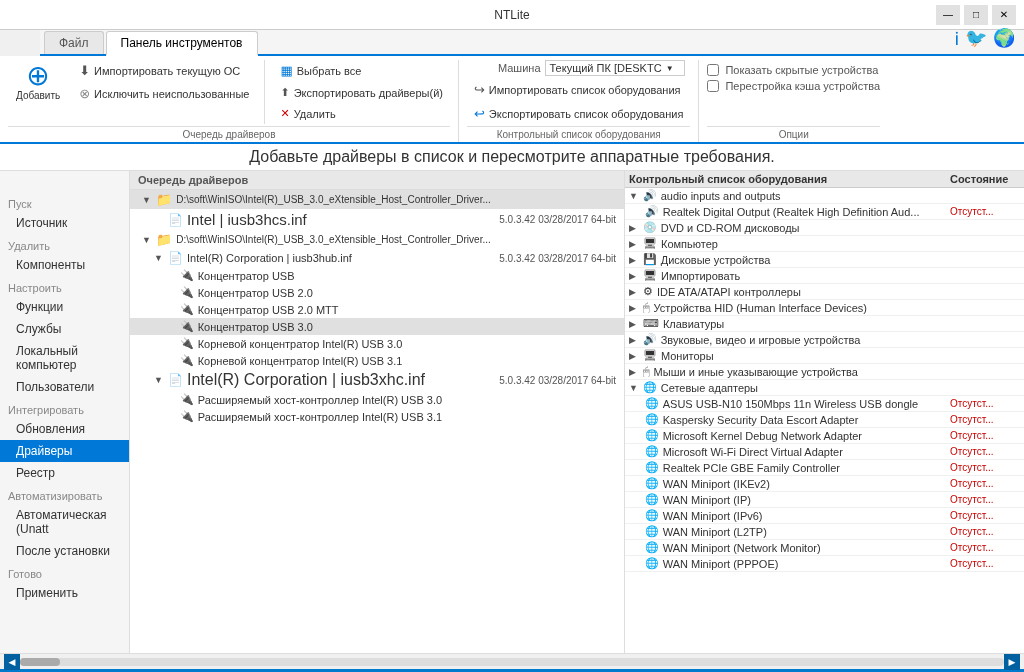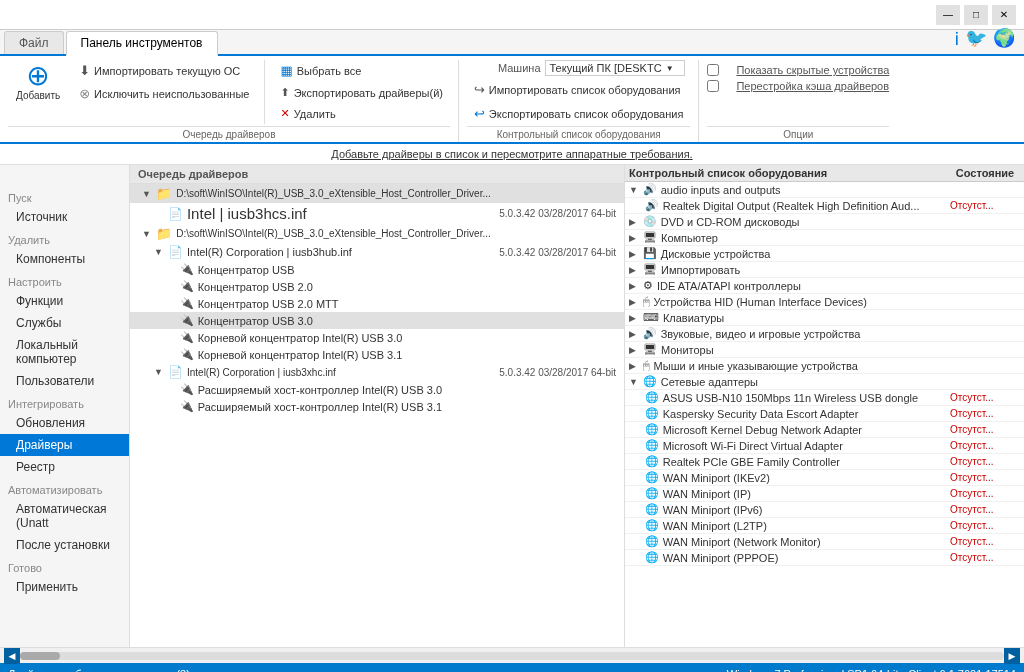--- a/index.html
+++ b/index.html
@@ -5,26 +5,26 @@
     * { margin: 0; padding: 0; box-sizing: border-box; }
     body { font-family: 'Segoe UI', Tahoma, sans-serif; font-size: 12px; background: #f0f0f0; color: #333; overflow: hidden; width: 1024px; height: 672px; }
 
     
     .title-bar { background: #fff; height: 30px; display: flex; align-items: center; justify-content: space-between; border-bottom: 1px solid #ccc; padding: 0 8px; }
     .title-bar-title { flex: 1; text-align: center; font-size: 12px; color: #333; }
     .title-bar-controls { display: flex; gap: 4px; }
     .title-bar-btn { width: 24px; height: 20px; border: none; background: #e1e1e1; cursor: pointer; font-size: 10px; display: flex; align-items: center; justify-content: center; }
 
     
-    .tab-bar { background: #f5f5f5; height: 26px; display: flex; align-items: flex-end; border-bottom: 2px solid #0078d7; padding-left: 4px; }
+    .tab-bar { background: #f5f5f5; height: 26px; display: flex; align-items: flex-end; border-bottom: 2px solid #0078d7; padding-left: 4px; margin-left: 40px; }
     .tab { padding: 4px 14px; border: 1px solid #ccc; border-bottom: none; background: #e8e8e8; cursor: pointer; font-size: 12px; margin-right: 2px; border-radius: 3px 3px 0 0; color: #555; }
     .tab.active { background: #fff; border-bottom: 2px solid #fff; margin-bottom: -2px; color: #000; font-weight: 500; }
 
     
-    .message-bar { background: #fff; border-bottom: 1px solid #ddd; text-align: center; padding: 4px; font-size: 11px; color: #333; text-decoration: underline; }
+    .message-bar { background: #fff; border-bottom: 1px solid #ddd; text-align: center; padding: 4px; font-size: 16px; color: #333; }
 
     
     .sidebar { width: 130px; background: #f5f5f5; border-right: 1px solid #ddd; padding: 4px 0; flex-shrink: 0; }
     .sidebar-item { padding: 4px 8px 4px 16px; font-size: 12px; cursor: pointer; color: #333; }
     .sidebar-item.active { background: #0078d7; color: #fff; font-weight: 500; }
 
     
     .content-area { flex: 1; display: flex; overflow: hidden; }
 
     
@@ -59,34 +59,35 @@
     .scrollbar-thumb { width: 40px; height: 8px; background: #aaa; border-radius: 4px; }
 
     .ribbon-main { background: #fff; border-bottom: 2px solid #0078d7; }
 
     .btn-add { display: flex; flex-direction: column; align-items: center; padding: 2px 8px; cursor: pointer; min-width: 55px; }
     .btn-add-icon { font-size: 28px; color: #0078d7; line-height: 1; }
 
     .small-btns { display: flex; flex-direction: column; gap: 2px; }
     .small-btn { display: flex; align-items: center; gap: 4px; padding: 2px 6px; cursor: pointer; border: 1px solid transparent; font-size: 11px; border-radius: 2px; white-space: nowrap; }
     .machine-dropdown { border: 1px solid #ccc; background: #fff; padding: 1px 4px; font-size: 11px; display: flex; align-items: center; gap: 4px; cursor: pointer; min-width: 140px; }
-    .checkbox-row { display: flex; align-items: center; gap: 17px; font-size: 11px; color: #555; text-decoration: underline; }
+    .checkbox-row { display: flex; align-items: center; gap: 6px; font-size: 11px; color: #555; }
     input[type="checkbox"] { width: 12px; height: 12px; }
 
     .top-icons { display: flex; gap: 6px; align-items: center; }
     .top-icon { font-size: 18px; cursor: pointer; }
     .top-icon-blue { color: #0078d7; }
     .top-icon-twitter { color: #1da1f2; }
     .top-icon-green { color: #00aa00; }
   </style>
 </head>
 <body>
 
 <div class="title-bar">
   <div style="width:80px"></div>
+  <div class="title-bar-title">NTLite</div>
   <div class="title-bar-controls">
     <button class="title-bar-btn">—</button>
     <button class="title-bar-btn">□</button>
     <button class="title-bar-btn close">✕</button>
   </div>
 </div>
 
 <div class="tab-bar">
   <div class="tab">Файл</div>
   <div class="tab active">Панель инструментов</div>
@@ -160,21 +161,21 @@
     </div>
 
     <div style="display:flex; flex-direction:column;">
       <div style="display:flex; flex-direction:column; gap:4px; flex:1; padding-top:4px;">
         <div class="checkbox-row">
           <input type="checkbox" style="">
           <span>Показать скрытые устройства</span>
         </div>
         <div class="checkbox-row">
           <input type="checkbox" style="">
-          <span>Перестройка кэша драйверов</span>
+          <span>Перестройка кэша устройства</span>
         </div>
       </div>
       <div style="font-size:10px; color:#666; text-align:center; padding:2px 0; border-top:1px solid #ddd; margin-top:2px;">Опции</div>
     </div>
   </div>
 </div>
 
 <div class="message-bar">Добавьте драйверы в список и пересмотрите аппаратные требования.</div>
 
 <div style="display:flex; height:calc(672px - 30px - 26px - 90px - 22px - 22px);">
@@ -264,42 +265,42 @@
         </div>
         <div class="tree-item tree-indent-3">
           <span class="expand-icon"></span>
           <span>🔌</span>
           <span>Корневой концентратор Intel(R) USB 3.1</span>
         </div>
 
         <div class="tree-item tree-indent-2">
           <span class="expand-icon">▼</span>
           <span style="color:#4a90d9; font-size:12px;">📄</span>
-          <span style="font-size:10px;">Intel(R) Corporation | iusb3xhc.inf</span>
+          <span style="font-size:16px;">Intel(R) Corporation | iusb3xhc.inf</span>
           <span style="margin-left:auto; font-size:10px; color:#555; padding-right:4px; white-space:nowrap;">5.0.3.42  03/28/2017  64-bit</span>
         </div>
 
         <div class="tree-item tree-indent-3">
           <span class="expand-icon"></span>
           <span>🔌</span>
           <span>Расширяемый хост-контроллер Intel(R) USB 3.0</span>
         </div>
         <div class="tree-item tree-indent-3">
           <span class="expand-icon"></span>
           <span>🔌</span>
           <span>Расширяемый хост-контроллер Intel(R) USB 3.1</span>
         </div>
 
       </div>
     </div>
 
     <div class="hardware-panel">
       <div style="display:flex; background:#e8e8e8; border-bottom:1px solid #ccc; padding:2px 4px; font-size:11px; font-weight:600;">
         <div style="flex:1;">Контрольный список оборудования</div>
-        <div style="width:70px; flex-shrink:0;text-align:center;">Состояние</div>
+        <div style="width:70px; flex-shrink:0;">Состояние</div>
       </div>
       <div class="hw-list">
 
         <div class="hw-row">
           <div class="hw-name">
             <span style="font-size:9px; color:#555; width:10px;">▼</span>
             <span>🔊</span>
             <span>audio inputs and outputs</span>
           </div>
           <div class="hw-status"></div>

